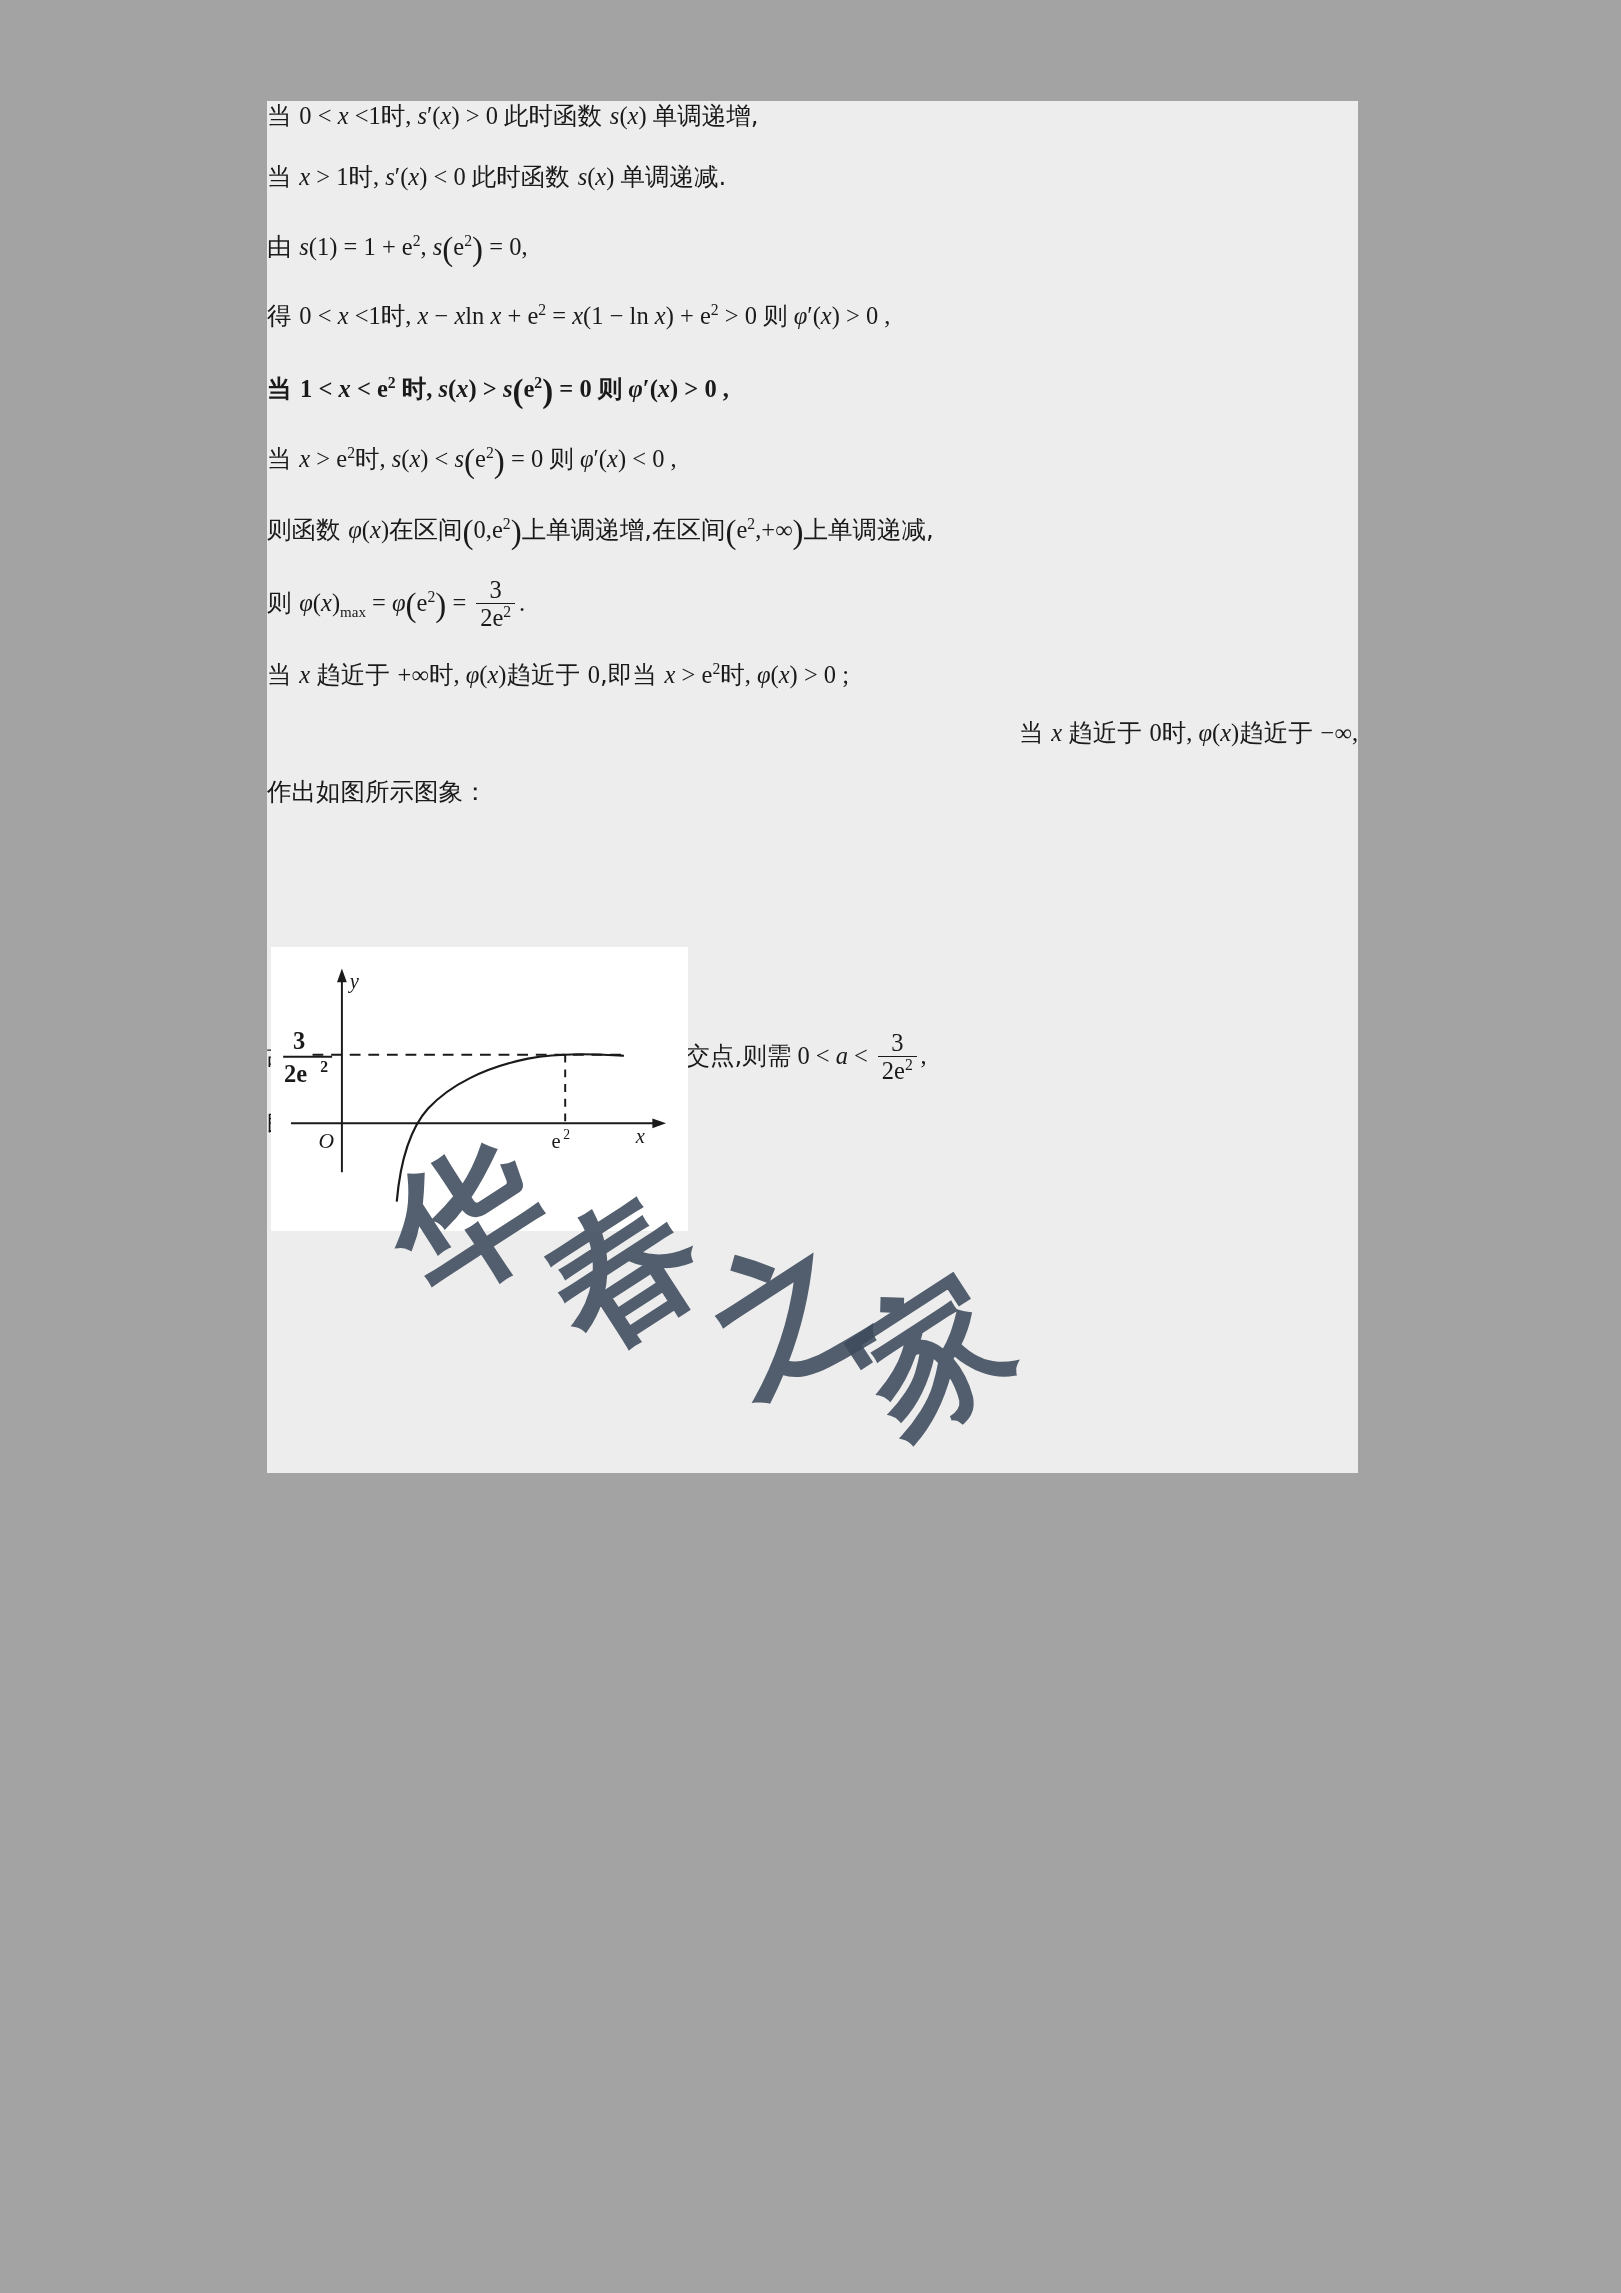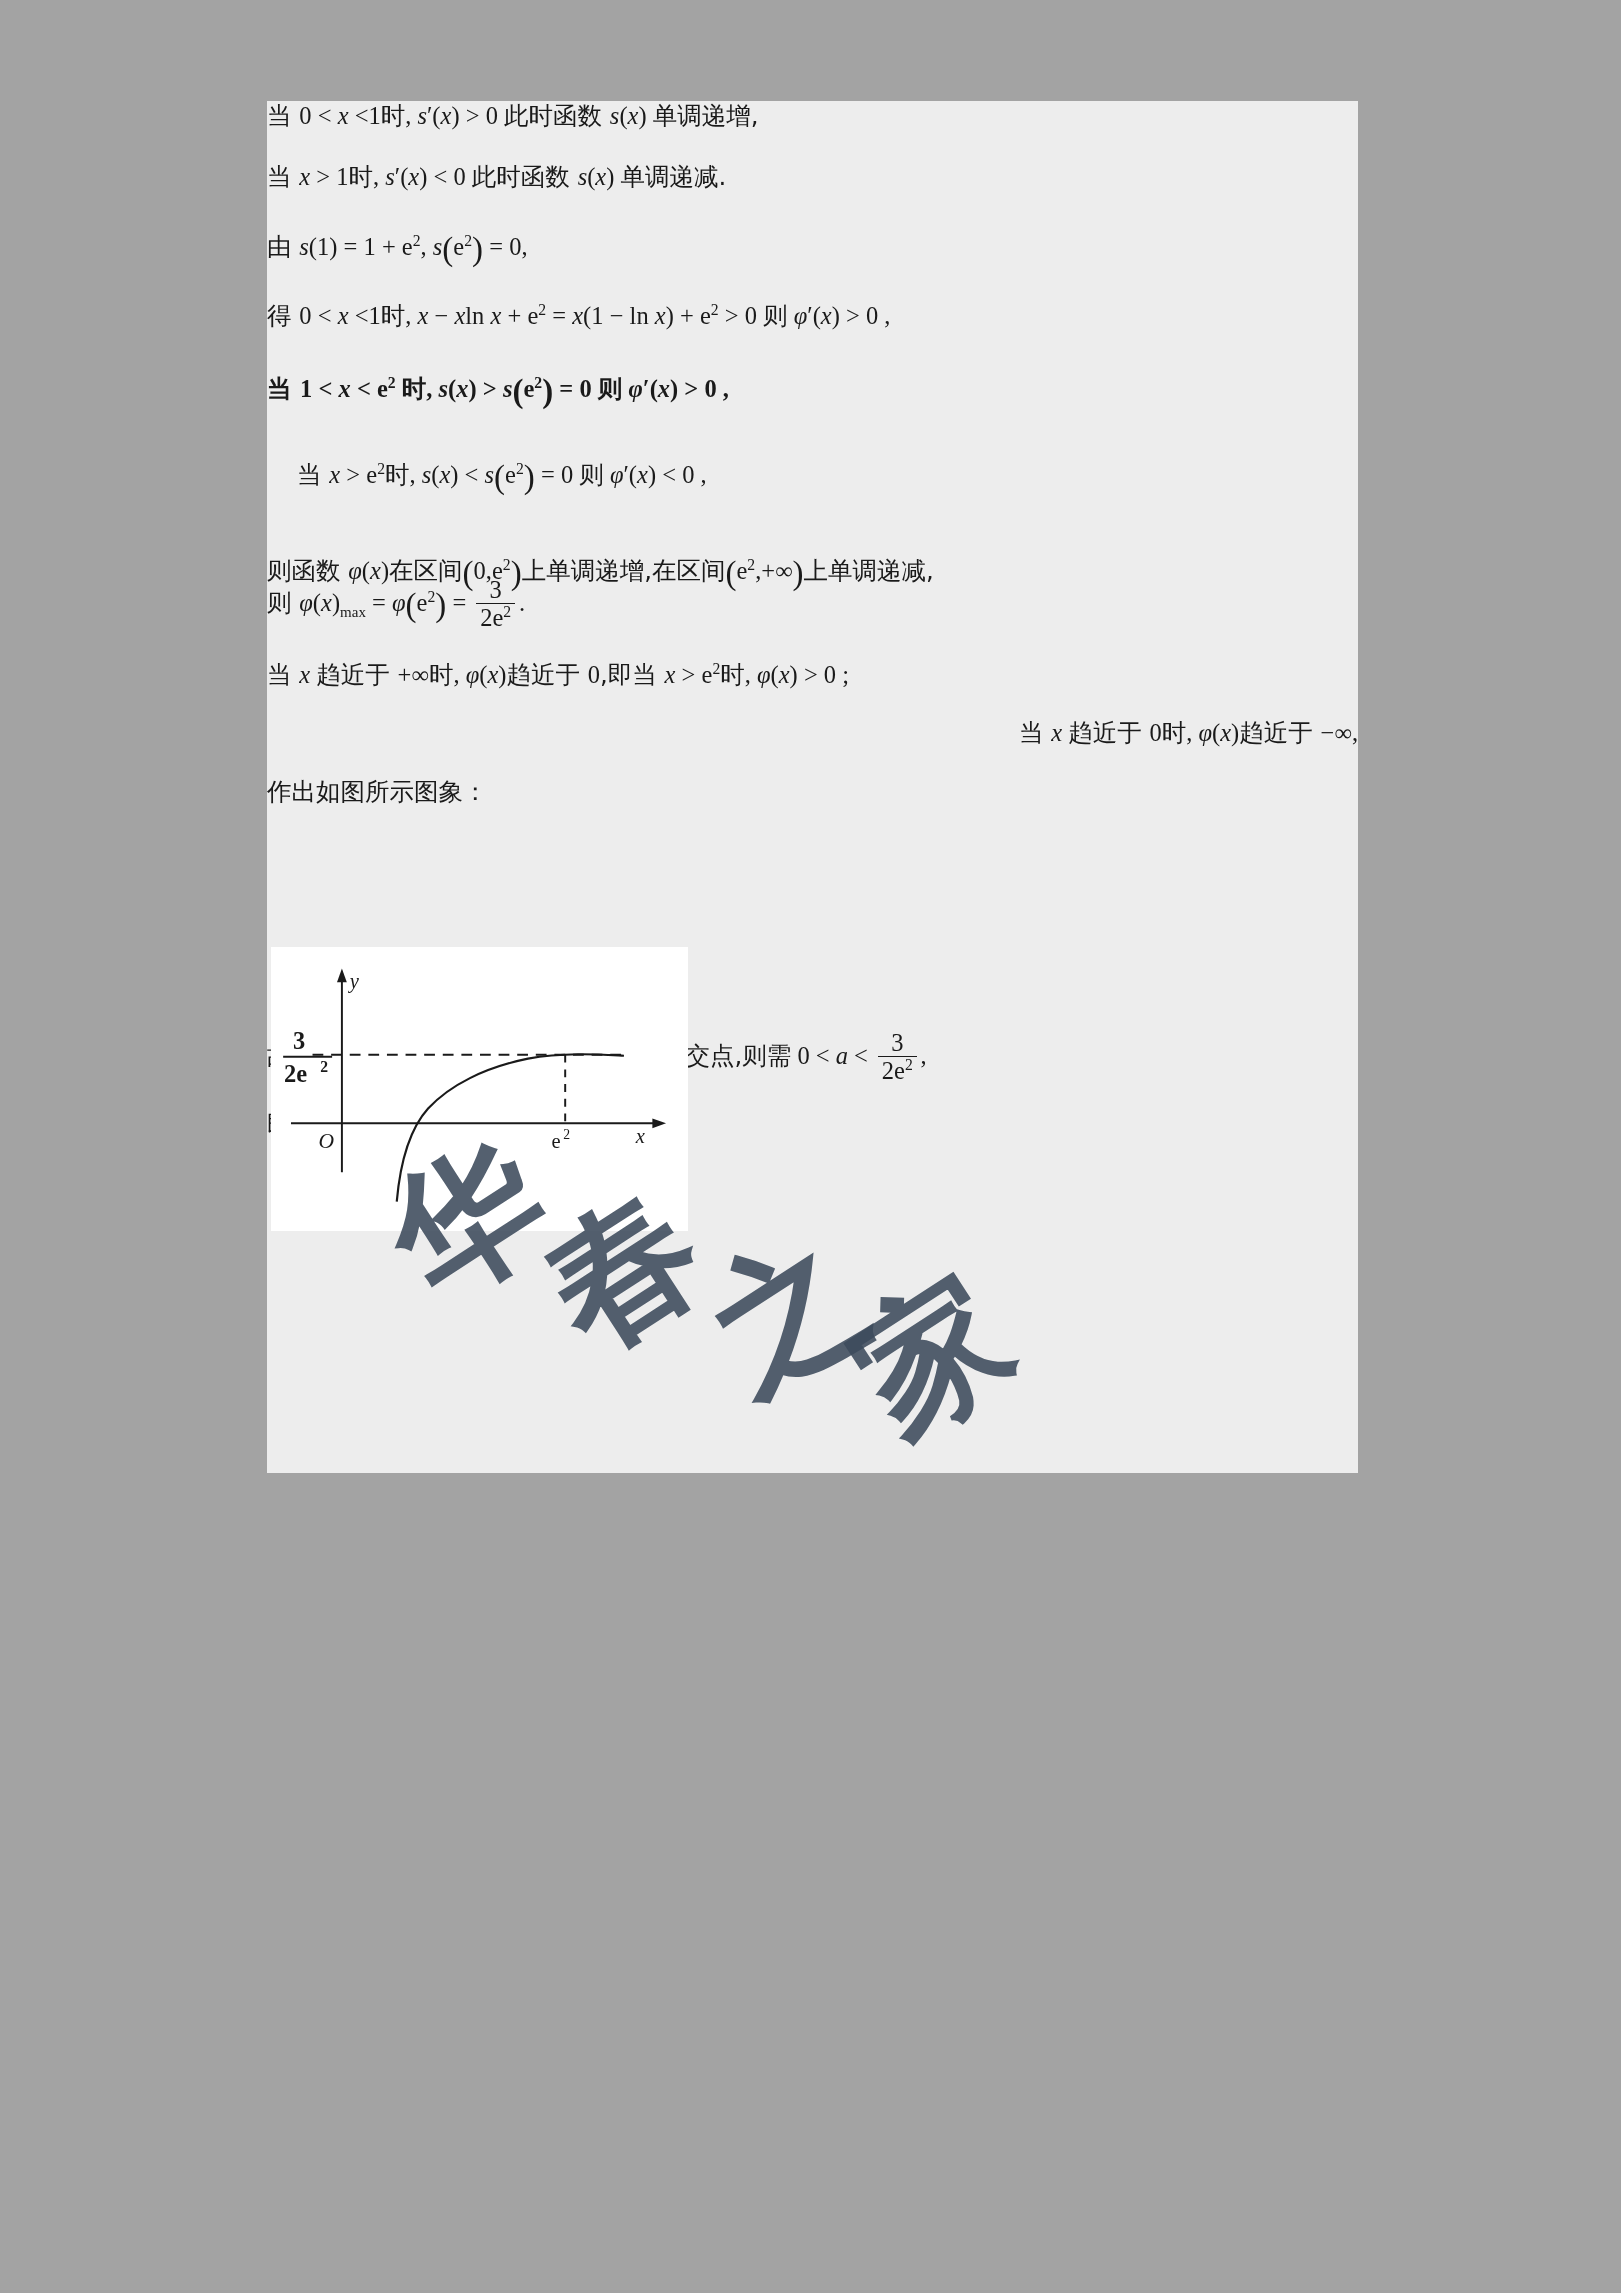--- a/index.html
+++ b/index.html
@@ -161,25 +161,25 @@
     </div>
 
     <div class="ln" style="top:200px;">
       <span class="txt">得 </span><span class="mn">0</span> <span class="mo">&lt;</span> <span class="mi">x</span> <span class="mo">&lt;</span><span class="mn">1</span><span class="txt">时</span><span class="mo">,</span> <span class="mi">x</span> <span class="mo">−</span> <span class="mi">x</span><span class="mo">ln</span> <span class="mi">x</span> <span class="mo">+</span> <span class="mn">e</span><span class="sup">2</span> <span class="mo">=</span> <span class="mi">x</span><span class="mo">(</span><span class="mn">1</span> <span class="mo">−</span> <span class="mo">ln</span> <span class="mi">x</span><span class="mo">)</span> <span class="mo">+</span> <span class="mn">e</span><span class="sup">2</span> <span class="mo">&gt;</span> <span class="mn">0</span> <span class="txt">则</span> <span class="mi">φ</span><span class="mo">′</span><span class="mo">(</span><span class="mi">x</span><span class="mo">)</span> <span class="mo">&gt;</span> <span class="mn">0</span> <span class="mo">,</span>
     </div>
 
     <div class="ln" style="top:271px;font-weight:bold;">
       <span class="txt">当 </span><span class="mn">1</span> <span class="mo">&lt;</span> <span class="mi">x</span> <span class="mo">&lt;</span> <span class="mn">e</span><span class="sup">2</span> <span class="txt">时</span><span class="mo">,</span> <span class="mi">s</span><span class="mo">(</span><span class="mi">x</span><span class="mo">)</span> <span class="mo">&gt;</span> <span class="mi">s</span><span class="bigparen">(</span><span class="mn">e</span><span class="sup">2</span><span class="bigparen">)</span> <span class="mo">=</span> <span class="mn">0</span> <span class="txt">则</span> <span class="mi">φ</span><span class="mo">′</span><span class="mo">(</span><span class="mi">x</span><span class="mo">)</span> <span class="mo">&gt;</span> <span class="mn">0</span> <span class="mo">,</span>
     </div>
 
-    <div class="ln" style="top:357px;padding-left:30px;">
+    <div class="ln" style="top:341px;">
       <span class="txt">当 </span><span class="mi">x</span> <span class="mo">&gt;</span> <span class="mn">e</span><span class="sup">2</span><span class="txt">时</span><span class="mo">,</span> <span class="mi">s</span><span class="mo">(</span><span class="mi">x</span><span class="mo">)</span> <span class="mo">&lt;</span> <span class="mi">s</span><span class="bigparen">(</span><span class="mn">e</span><span class="sup">2</span><span class="bigparen">)</span> <span class="mo">=</span> <span class="mn">0</span> <span class="txt">则</span> <span class="mi">φ</span><span class="mo">′</span><span class="mo">(</span><span class="mi">x</span><span class="mo">)</span> <span class="mo">&lt;</span> <span class="mn">0</span> <span class="mo">,</span>
     </div>
 
-    <div class="ln" style="top:412px;margin-top:41px;">
+    <div class="ln" style="top:412px;">
       <span class="txt">则函数 </span><span class="mi">φ</span><span class="mo">(</span><span class="mi">x</span><span class="mo">)</span><span class="txt">在区间</span><span class="bigparen">(</span><span class="mn">0</span><span class="mo">,</span><span class="mn">e</span><span class="sup">2</span><span class="bigparen">)</span><span class="txt">上单调递增,在区间</span><span class="bigparen">(</span><span class="mn">e</span><span class="sup">2</span><span class="mo">,</span><span class="mo">+∞</span><span class="bigparen">)</span><span class="txt">上单调递减,</span>
     </div>
 
     <div class="ln" style="top:478px;">
       <span class="txt">则 </span><span class="mi">φ</span><span class="mo">(</span><span class="mi">x</span><span class="mo">)</span><span class="sub">max</span> <span class="mo">=</span> <span class="mi">φ</span><span class="bigparen">(</span><span class="mn">e</span><span class="sup">2</span><span class="bigparen">)</span> <span class="mo">=</span> <span class="frac"><span class="num">3</span><span class="den">2e<span class="sup">2</span></span></span><span class="mo">.</span>
     </div>
 
     <div class="ln" style="top:559px;">
       <span class="txt">当 </span><span class="mi">x</span> <span class="txt">趋近于 </span><span class="mo">+∞</span><span class="txt">时</span><span class="mo">,</span> <span class="mi">φ</span><span class="mo">(</span><span class="mi">x</span><span class="mo">)</span><span class="txt">趋近于 </span><span class="mn">0</span><span class="txt">,即当 </span><span class="mi">x</span> <span class="mo">&gt;</span> <span class="mn">e</span><span class="sup">2</span><span class="txt">时</span><span class="mo">,</span> <span class="mi">φ</span><span class="mo">(</span><span class="mi">x</span><span class="mo">)</span> <span class="mo">&gt;</span> <span class="mn">0</span> <span class="mo">;</span>
     </div>

